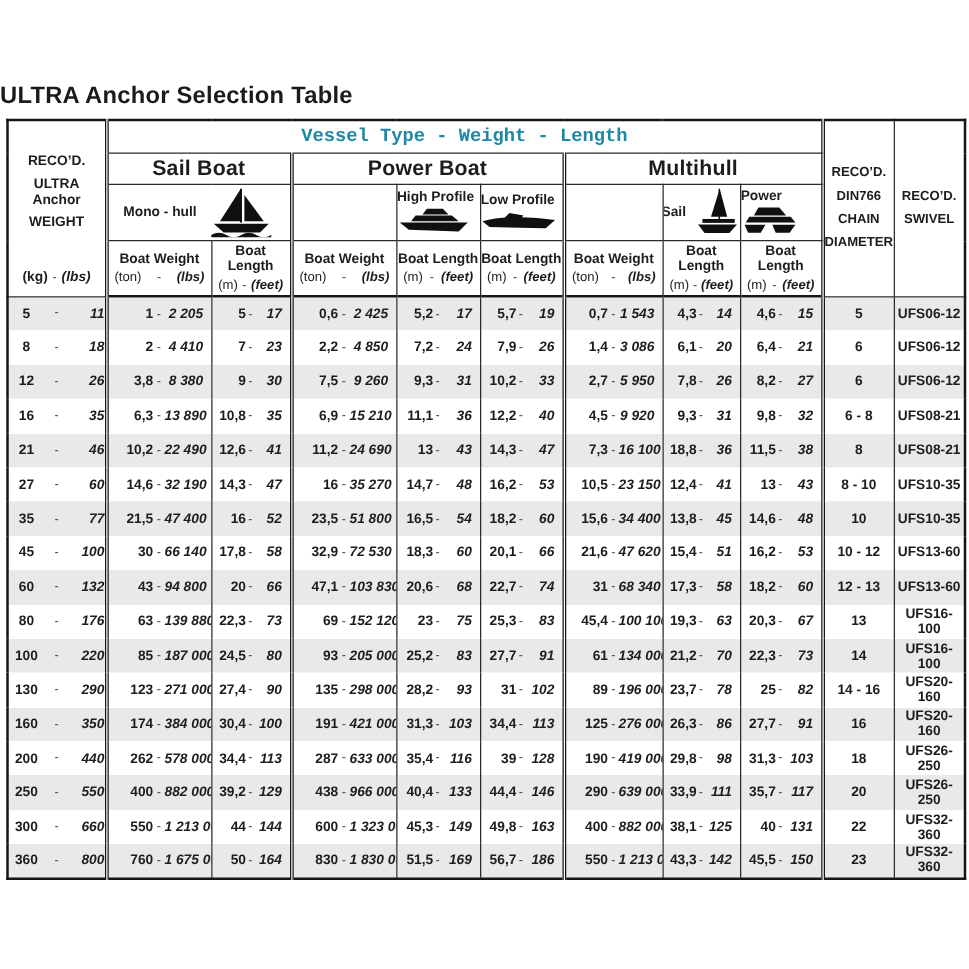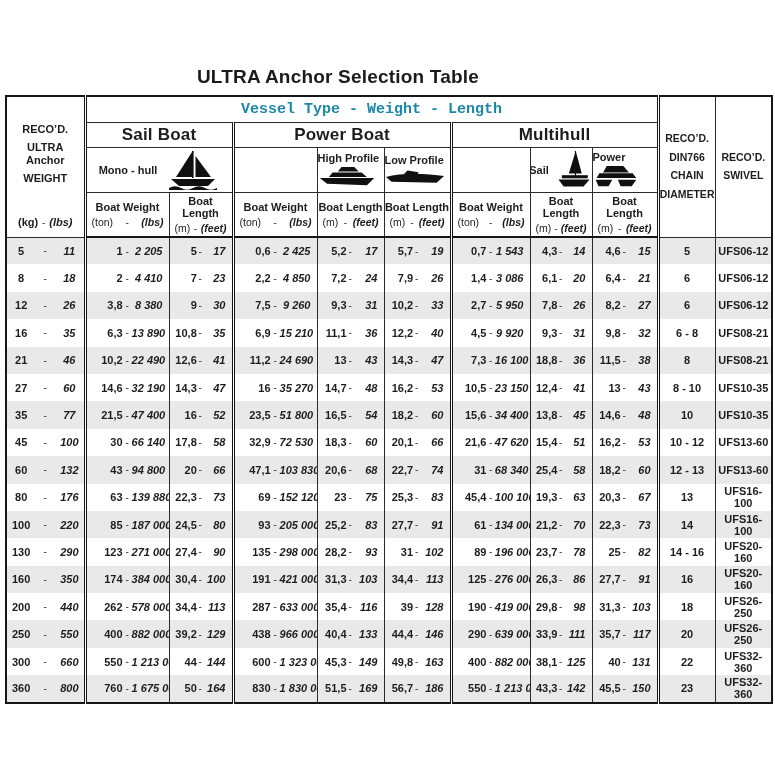--- a/index.html
+++ b/index.html
@@ -1,18 +1,18 @@
 <!DOCTYPE html>
 <html><head>
 <meta charset="utf-8">
 <style>
   html,body{margin:0;padding:0;width:775px;height:775px;overflow:hidden;background:#fff;
     font-family:"Liberation Sans", sans-serif;}
   .page{position:relative;width:775px;height:775px;background:#fff;}
-  .page-title{position:absolute;top:66px;left:0;width:676px;text-align:center;
+  .page-title{position:absolute;top:66px;left:0;width:676px;
     font-size:19px;font-weight:bold;color:#1b1b1b;letter-spacing:.2px;}
   .table-wrap{position:absolute;top:95px;left:5px;}
 
   table{border-collapse:collapse;table-layout:fixed;width:766px;border:2px solid #161616;color:#1d1d1d;}
   th,td{border:1px solid #2b2b2b;padding:0;font-weight:bold;vertical-align:middle;overflow:hidden;}
   .dbl{border-left:3px double #161616 !important;}
 
   tr.vesselrow th.vessel{height:25px;font-size:15px;color:#1d87a8;text-align:center;font-family:Liberation Mono, monospace;}
   tr.grouprow th{height:24px;font-size:17px;text-align:center;letter-spacing:.2px;}
   tr.subrow th{height:44px;}
@@ -36,21 +36,21 @@
 
   tbody tr{height:27.4px;}
   tbody tr:nth-child(odd){background:#e9e9e9;}
   tbody td{border-top:none;border-bottom:none;font-size:11px;}
   .cellwrap{display:flex;align-items:center;height:100%;width:100%;}
   .pm{flex:0 0 44%;text-align:right;white-space:nowrap;}
   .pd{flex:0 0 11%;text-align:center;font-weight:400;font-size:10px;color:#3a3a3a;}
   .pi{flex:0 0 45%;text-align:right;padding-right:6px;box-sizing:border-box;font-style:italic;white-space:nowrap;}
   .anchor .pm{flex:0 0 37%;text-align:center;}
   .anchor .pd{flex:0 0 26%;}
-  .anchor .pi{flex:0 0 37%;text-align:center;padding-right:0;}
+  .anchor .pi{flex:0 0 37%;text-align:right;padding-right:0;}
   td.single{text-align:center;}
 
   .boat-icon svg{display:block;}
   .boat-icon path,.boat-icon rect{fill:#101010;}
 </style>
 </head>
 <body>
 
 <div class="page">
   <div class="page-title">ULTRA Anchor Selection Table</div>
@@ -821,21 +821,21 @@
             </td>
             <td class="dbl">
               <div class="cellwrap">
                 <span class="pm">31</span>
                 <span class="pd">-</span>
                 <span class="pi">68 340</span>
               </div>
             </td>
             <td>
               <div class="cellwrap">
-                <span class="pm">25,4</span>
+                <span class="pm">17,3</span>
                 <span class="pd">-</span>
                 <span class="pi">58</span>
               </div>
             </td>
             <td>
               <div class="cellwrap">
                 <span class="pm">18,2</span>
                 <span class="pd">-</span>
                 <span class="pi">60</span>
               </div>

